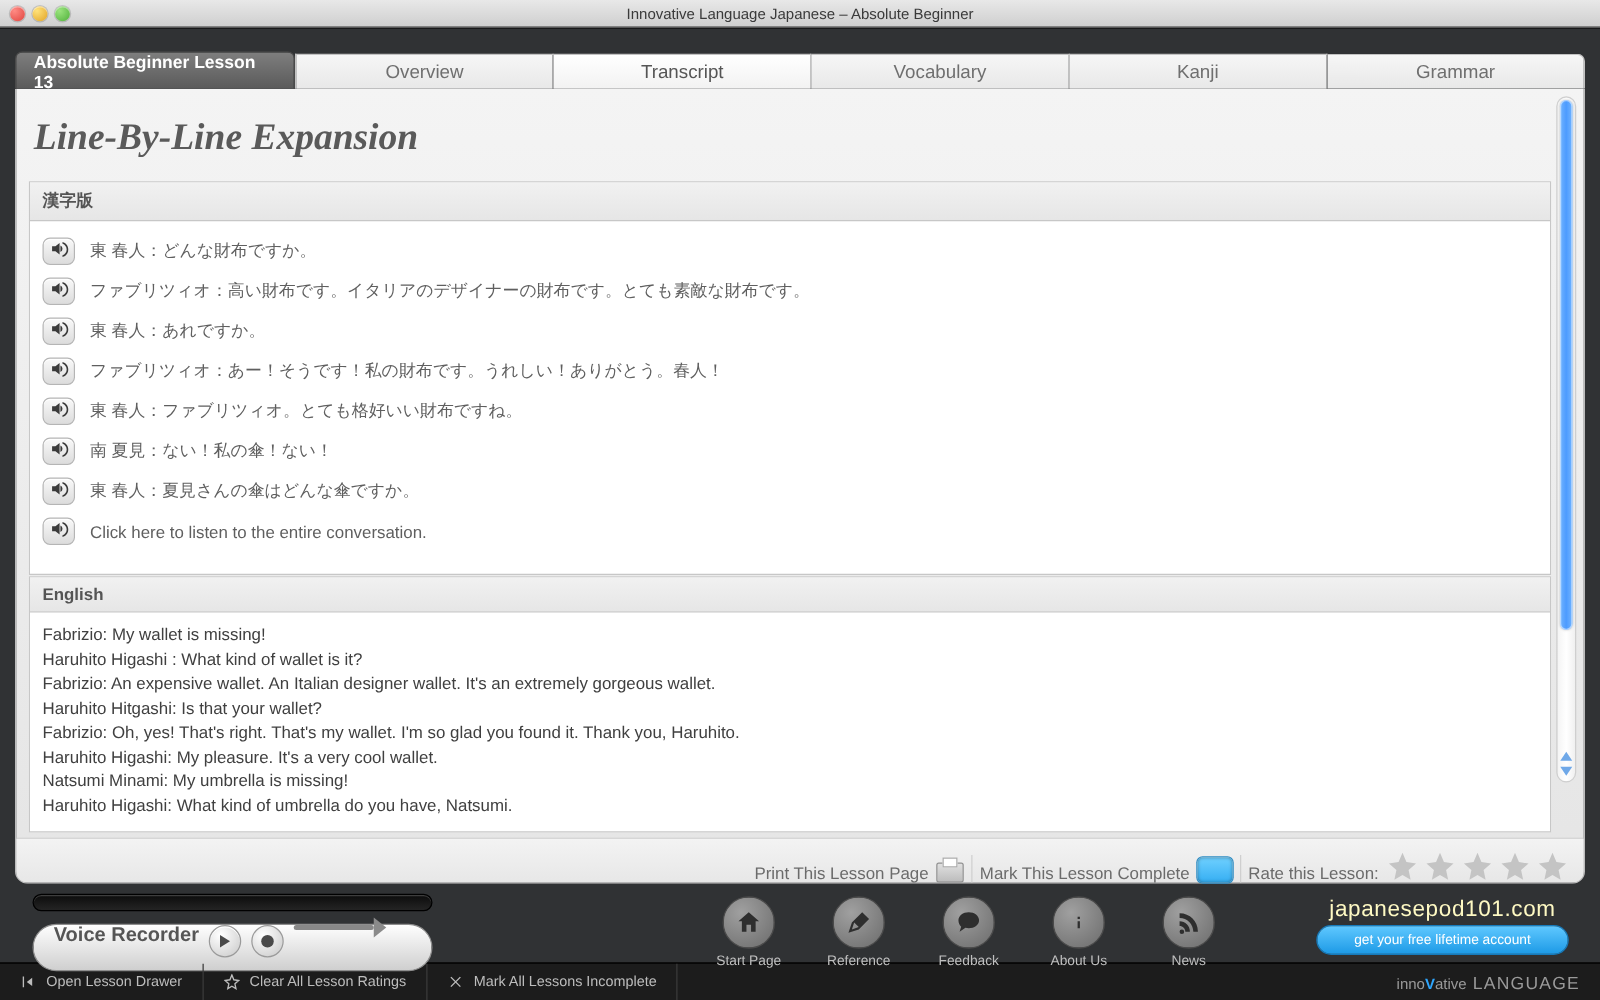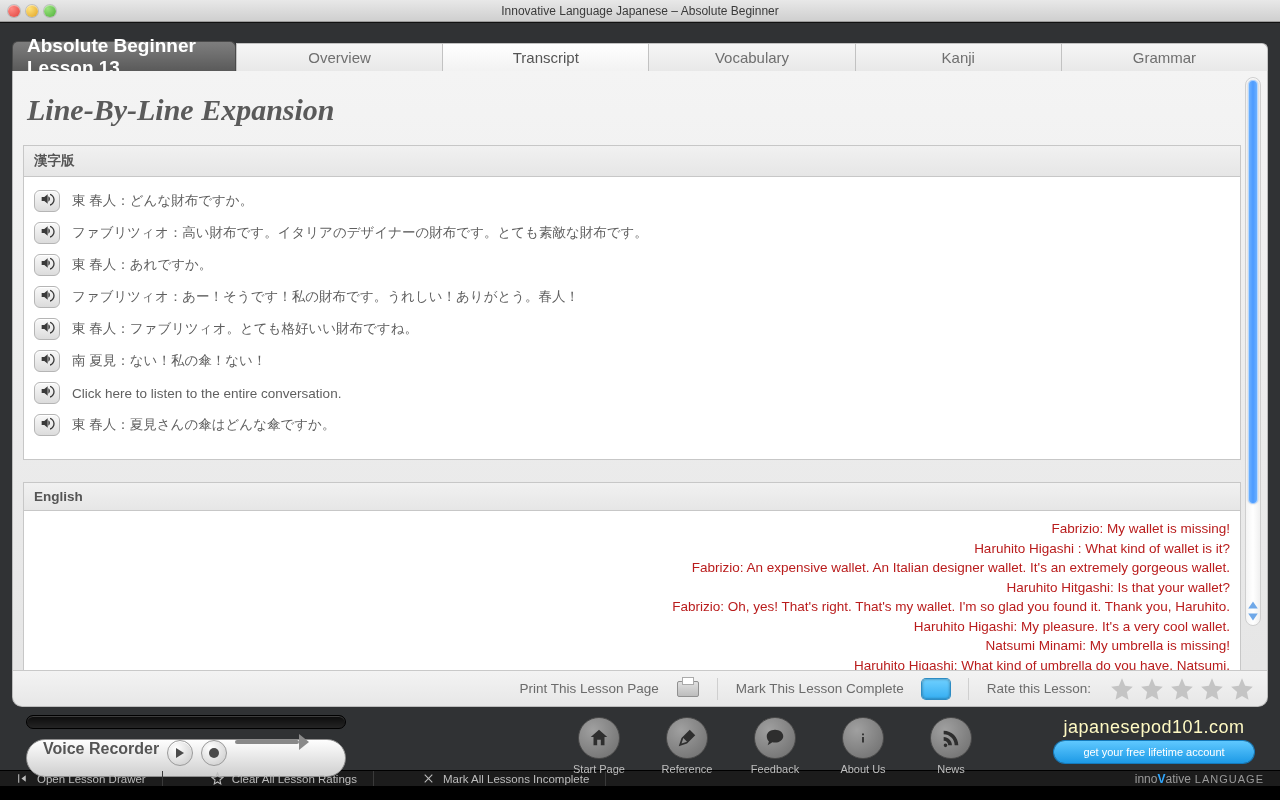--- a/index.html
+++ b/index.html
@@ -16,65 +16,65 @@
   .tl.grn{background:radial-gradient(circle at 30% 30%,#9be47e,#4fb03a);}
   .titlebar .title{ position:absolute; left:0; right:0; text-align:center; }
   
   .frame {
     background:#303234; height:748px; padding:16px 12px 0 12px; border-top:1px solid #111;
   }
   
   .tabs { display:flex; height:32px; align-items:flex-end; }
   .lesson-pill {
     flex:0 0 224px; height:30px; border-radius:6px 6px 0 0;
-    background:linear-gradient(#7e7e7e,#5a5a5a); color:#fff; font-weight:bold; font-size:19px;
+    background:linear-gradient(#7e7e7e,#5a5a5a); color:#fff; font-weight:bold; font-size:14px;
     display:flex; align-items:center; padding:0 14px; border:1px solid #4a4a4a; border-bottom:none;justify-content:center;
   }
   .tab {
     flex:1; height:28px; display:flex; align-items:center; justify-content:center;
     color:#6f6f6f; font-size:15px;
     background:linear-gradient(#f6f6f6,#e8e8e8); border:1px solid #c2c2c2; border-bottom:none; border-left:none;
     cursor:pointer;
   }
   .tab.first{ border-left:1px solid #c2c2c2; }
   .tab.active{ background:linear-gradient(#ffffff,#f2f2f2); color:#555; font-weight:400; }
   .tab.last{ border-radius:0 6px 0 0; }
   
   .card {
     background:linear-gradient(#f4f4f4,#e5e5e5); border:1px solid #bcbcbc; border-top:none;
     border-radius:0 0 10px 10px; height:636px; position:relative; display:flex; flex-direction:column;
   }
   .scrollwrap{ flex:1; position:relative; overflow:hidden; padding:0 26px 0 10px; }
   .inner{ height:100%; overflow:hidden; }
   h1.page-title{ font-family: Georgia, 'Times New Roman', serif; font-style:italic; font-weight:600; font-size:30px; color:#5a5a5a; padding:22px 4px 18px; }
-  .section{ border:1px solid #c7c7c7; background:#fff; margin-bottom:22px; }
+  .section{ border:1px solid #c7c7c7; background:#fff; margin-bottom:1px; }
   .section > .hdr{ background:linear-gradient(#f1f1f1,#e6e6e6); border-bottom:1px solid #c7c7c7; font-weight:bold; color:#555; font-size:13.5px; padding:6px 10px; }
   .jp-rows{ padding:8px 10px 18px; }
   .jp-row{ display:flex; align-items:center; gap:12px; padding:5px 0; }
   .play{
     width:26px; height:22px; border-radius:6px; background:linear-gradient(#f9f9f9,#dcdcdc);
     border:1px solid #b5b5b5; display:flex; align-items:center; justify-content:center; cursor:pointer;
     box-shadow:0 1px 0 #fff inset;
   }
   .play svg{ width:16px;height:16px; }
   .jp-text{ font-size:13.5px; color:#5f5f5f; }
-  .eng-body{ padding:8px 10px 10px; font-size:13.5px; color:#b91c1c; line-height:1.45; white-space:pre-line;text-align:right; }
+  .eng-body{ padding:8px 10px 10px; font-size:13.5px; color:#404040; line-height:1.45; white-space:pre-line; }
   
   .vscroll{ position:absolute; right:6px; top:6px; bottom:44px; width:16px;
     background:linear-gradient(90deg,#f4f4f4,#ffffff,#f0f0f0); border:1px solid #cfcfcf; border-radius:9px;
     display:flex; flex-direction:column; align-items:center; padding:2px 2px; }
   .vscroll .thumb{ flex:0 0 78%; width:10px; border-radius:6px;
     background:linear-gradient(90deg,#73b5ff,#4c9bff,#73b5ff); box-shadow:inset 0 0 0 1px rgba(255,255,255,.5),0 0 2px rgba(0,0,0,.25);}
   .vscroll .gap{flex:1;}
   .vscroll .arrow{ width:12px;height:12px; }
   
   .cardfoot{
     height:36px; border-top:1px solid #c9c9c9; background:linear-gradient(#f3f3f3,#e7e7e7);
-    border-radius:0 0 10px 10px; display:flex; align-items:center; justify-content:flex-end;
-    padding:0 12px; gap:18px; color:#6b6b6b; font-size:13.5px;
+    border-radius:0 0 10px 10px; display:flex; align-items:flex-end; justify-content:flex-end;
+    padding:0 12px; gap:6px; color:#6b6b6b; font-size:13.5px;
   }
   .cardfoot .divider{ width:1px; height:22px; background:#cfcfcf;}
   .printer{ width:22px;height:16px; display:inline-block; background:
     linear-gradient(#e0e0e0,#bdbdbd); border:1px solid #909090; border-radius:2px; position:relative;}
   .printer::before{content:"";position:absolute;left:4px;right:4px;top:-5px;height:6px;background:#fff;border:1px solid #aaa;}
   .toggle{ width:28px;height:20px;border-radius:4px;background:linear-gradient(#6fd0ff,#35aef2); box-shadow:0 0 3px rgba(0,0,0,.4) inset,0 0 0 1px #2d8cc4;}
   .stars{ display:flex; gap:4px;}
   .star{ width:26px;height:26px; fill:#c4c4c4; cursor:pointer;}
   
   .controlbar{ height:82px; padding:8px 14px 0; display:flex; align-items:flex-start; gap:22px; color:#ddd;}
@@ -88,21 +88,21 @@
   .volbar::after{content:"";position:absolute;right:-10px;top:-6px;border-left:10px solid #8a8a8a;border-top:8px solid transparent;border-bottom:8px solid transparent;}
   .navicons{ display:flex; gap:26px; margin-top:2px; margin-left:200px;}
   .navitem{ width:62px; text-align:center; font-size:11px; color:#bfbfbf;}
   .circle{ width:42px;height:42px;border-radius:50%; margin:0 auto 4px;
     background:radial-gradient(circle at 35% 30%,#a0a0a0,#6b6b6b); border:1px solid #4b4b4b; display:flex;align-items:center;justify-content:center; color:#2d2d2d;}
   .circle svg{width:22px;height:22px;fill:#2e2e2e;}
   .brandbox{ margin-left:auto; width:200px; margin-top:2px; text-align:center;}
   .brandbox .jp101{ color:#fef9c3; font-size:18px; letter-spacing:.5px;}
   .freebadge{ margin-top:3px;height:22px;border-radius:11px; background:linear-gradient(#5fc8ff,#1d9ae6); color:#fff; font-size:11px; display:flex;align-items:center;justify-content:center; box-shadow:0 0 0 1px #147bbd;}
   
-  .statusbar{ height:16px; background:#1c1c1c; border-top:1px solid #000; display:flex; align-items:center; color:#bdbdbd; font-size:11.5px;gap:32px;}
+  .statusbar{ height:30px; background:#1c1c1c; border-top:1px solid #000; display:flex; align-items:center; color:#bdbdbd; font-size:11.5px;}
   .sbitem{ display:flex; align-items:center; gap:8px; padding:0 16px; height:100%; border-right:1px solid #3a3a3a; cursor:pointer;}
   .sbitem svg{width:13px;height:13px;fill:#bdbdbd;}
   .sb-spacer{flex:1;}
   .innovative{ color:#9a9a9a; font-size:12px; padding-right:16px;}
   .innovative .v{ color:#2fa7ff; font-weight:bold;}
 </style>
 </head>
 <body>
 
 <div class="titlebar">
@@ -192,29 +192,29 @@
                     </svg></span>
                 </span>
                 <span class="jp-text">南 夏見：ない！私の傘！ない！</span>
               </div>
               <div class="jp-row">
                 <span class="play">
                   <span><svg viewBox="0 0 24 24">
                       <path fill="#3a3a3a" d="M4 9v6h4l5 4V5L8 9H4zm12.5 3a4.5 4.5 0 00-2.5-4v8a4.5 4.5 0 002.5-4zm0-8v2.1c2.9 1 5 3.7 5 6.9s-2.1 5.9-5 6.9V22c4-1 7-4.6 7-9s-3-8-7-9z"></path>
                     </svg></span>
                 </span>
+                <span class="jp-text">東 春人：夏見さんの傘はどんな傘ですか。</span>
+              </div>
+              <div class="jp-row">
+                <span class="play">
+                  <span><svg viewBox="0 0 24 24">
+                      <path fill="#3a3a3a" d="M4 9v6h4l5 4V5L8 9H4zm12.5 3a4.5 4.5 0 00-2.5-4v8a4.5 4.5 0 002.5-4zm0-8v2.1c2.9 1 5 3.7 5 6.9s-2.1 5.9-5 6.9V22c4-1 7-4.6 7-9s-3-8-7-9z"></path>
+                    </svg></span>
+                </span>
                 <span class="jp-text">Click here to listen to the entire conversation.</span>
-              </div>
-              <div class="jp-row">
-                <span class="play">
-                  <span><svg viewBox="0 0 24 24">
-                      <path fill="#3a3a3a" d="M4 9v6h4l5 4V5L8 9H4zm12.5 3a4.5 4.5 0 00-2.5-4v8a4.5 4.5 0 002.5-4zm0-8v2.1c2.9 1 5 3.7 5 6.9s-2.1 5.9-5 6.9V22c4-1 7-4.6 7-9s-3-8-7-9z"></path>
-                    </svg></span>
-                </span>
-                <span class="jp-text">東 春人：夏見さんの傘はどんな傘ですか。</span>
               </div>
             </div>
         </div>
 
         <div class="section">
           <div class="hdr">English</div>
           <div class="eng-body">Fabrizio: My wallet is missing!
 Haruhito Higashi : What kind of wallet is it?
 Fabrizio: An expensive wallet. An Italian designer wallet. It's an extremely gorgeous wallet.
 Haruhito Hitgashi: Is that your wallet?
@@ -341,15 +341,15 @@
     <span>Clear All Lesson Ratings</span>
   </div>
   <div class="sbitem">
     <svg viewBox="0 0 24 24">
         <path d="M5 5l14 14M19 5L5 19" stroke="#bdbdbd" stroke-width="2"></path>
       </svg>
     <span>Mark All Lessons Incomplete</span>
   </div>
   <div class="sb-spacer"></div>
   <div class="innovative">
-    <span>inno</span><span class="v">V</span><span>ative</span><span style="font-size:11px;letter-spacing:1px;"> LANGUAGE</span>
+    <span>inno</span><span class="v">V</span><span>ative</span><span style="font-size:14px;letter-spacing:1px;"> LANGUAGE</span>
   </div>
 </div>
 
 </body></html>

